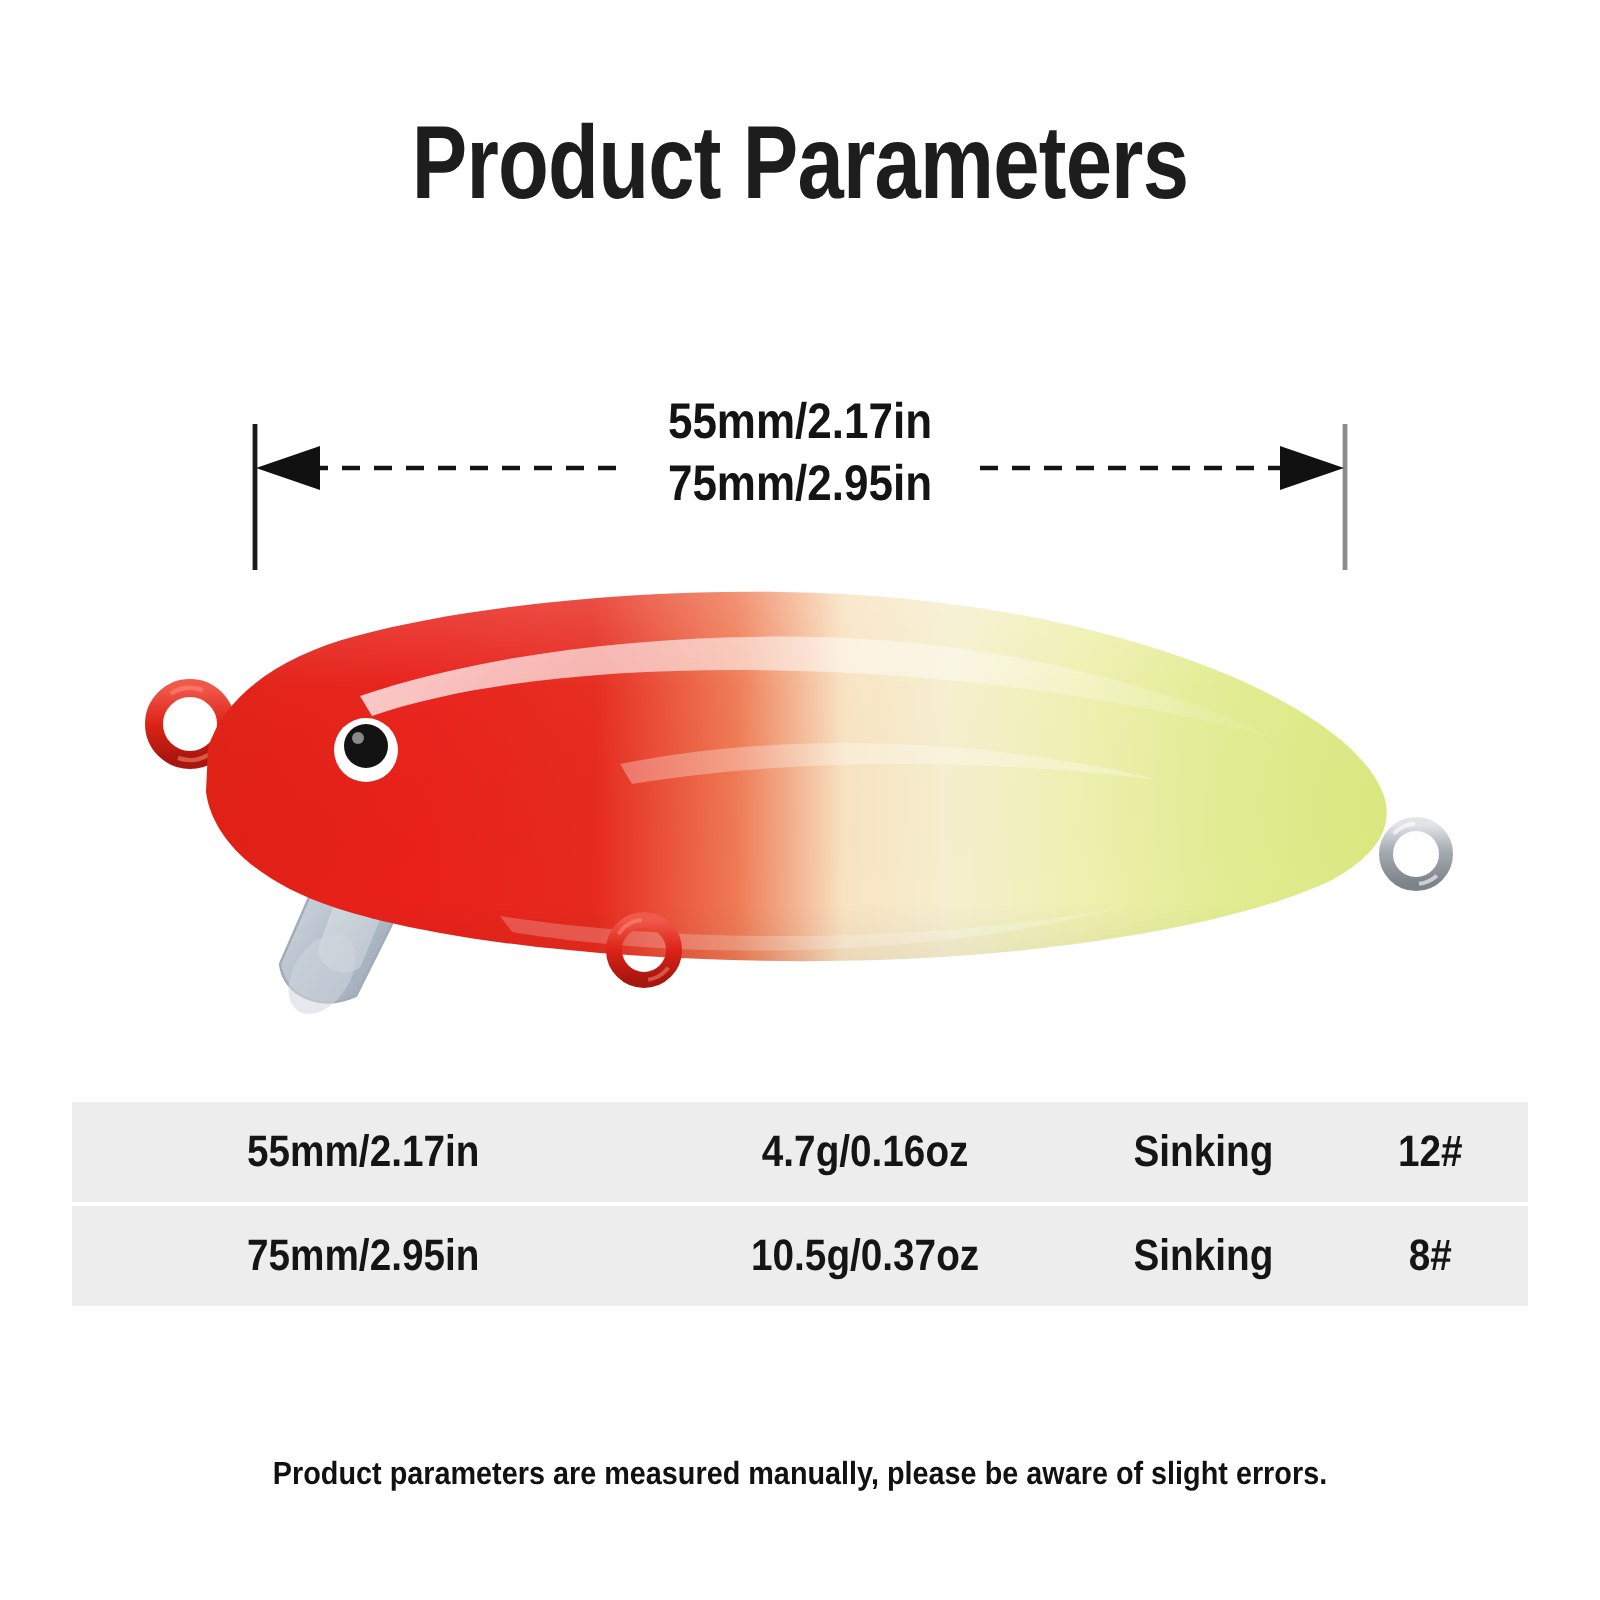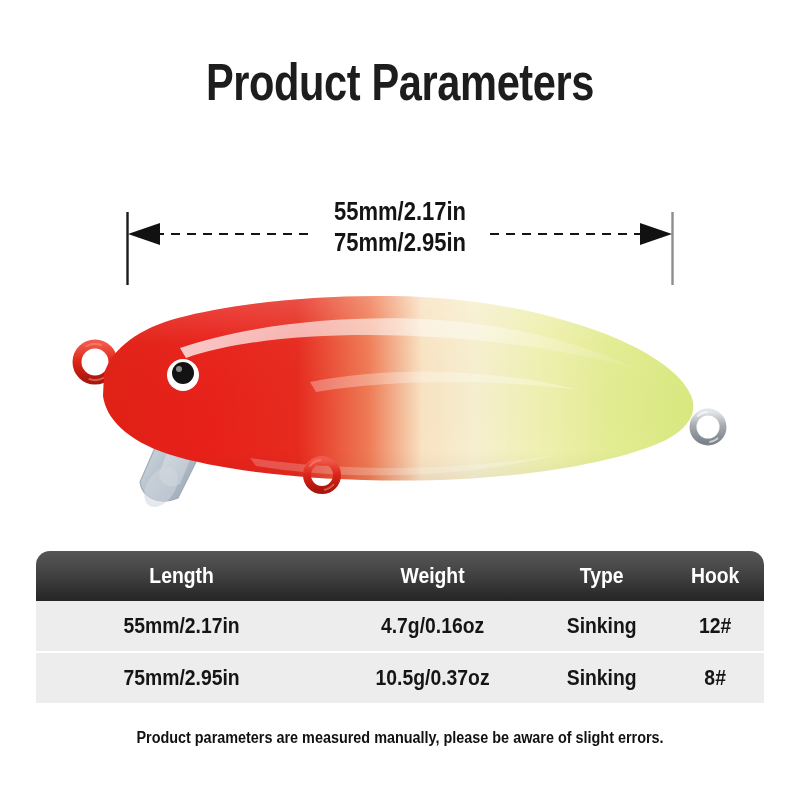--- a/index.html
+++ b/index.html
@@ -265,26 +265,20 @@
     </g>
 
     <g>
       <circle cx="648" cy="165" r="15" fill="none" stroke="url(#ringMetal)" stroke-width="7"></circle>
       <circle cx="648" cy="165" r="15" fill="none" stroke="#ffffff" stroke-width="2" opacity="0.6" stroke-dasharray="10 36" transform="rotate(-130 648 165)"></circle>
     </g>
   </svg>
 </div>
 
 <div class="spec-table">
-  <div class="spec-header">
-    <div class="cell col-length">Length</div>
-    <div class="cell col-weight">Weight</div>
-    <div class="cell col-type">Type</div>
-    <div class="cell col-hook">Hook</div>
-  </div>
 
   <div class="spec-row">
     <div class="cell col-length">55mm/2.17in</div>
     <div class="cell col-weight">4.7g/0.16oz</div>
     <div class="cell col-type">Sinking</div>
     <div class="cell col-hook">12#</div>
   </div>
 
   <div class="spec-row">
     <div class="cell col-length">75mm/2.95in</div>

